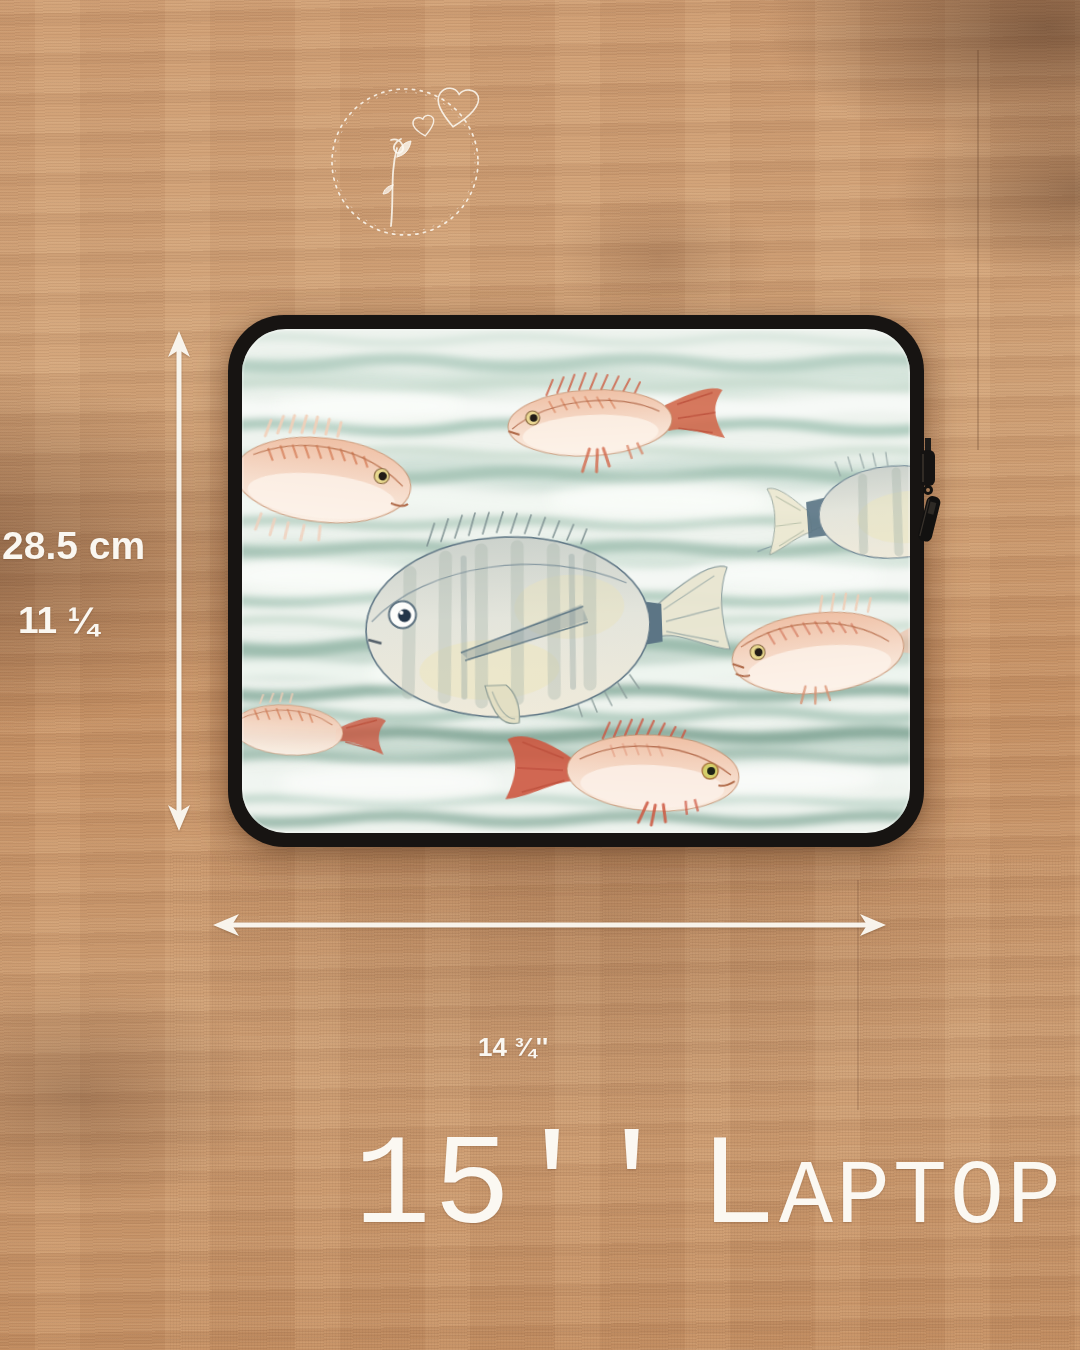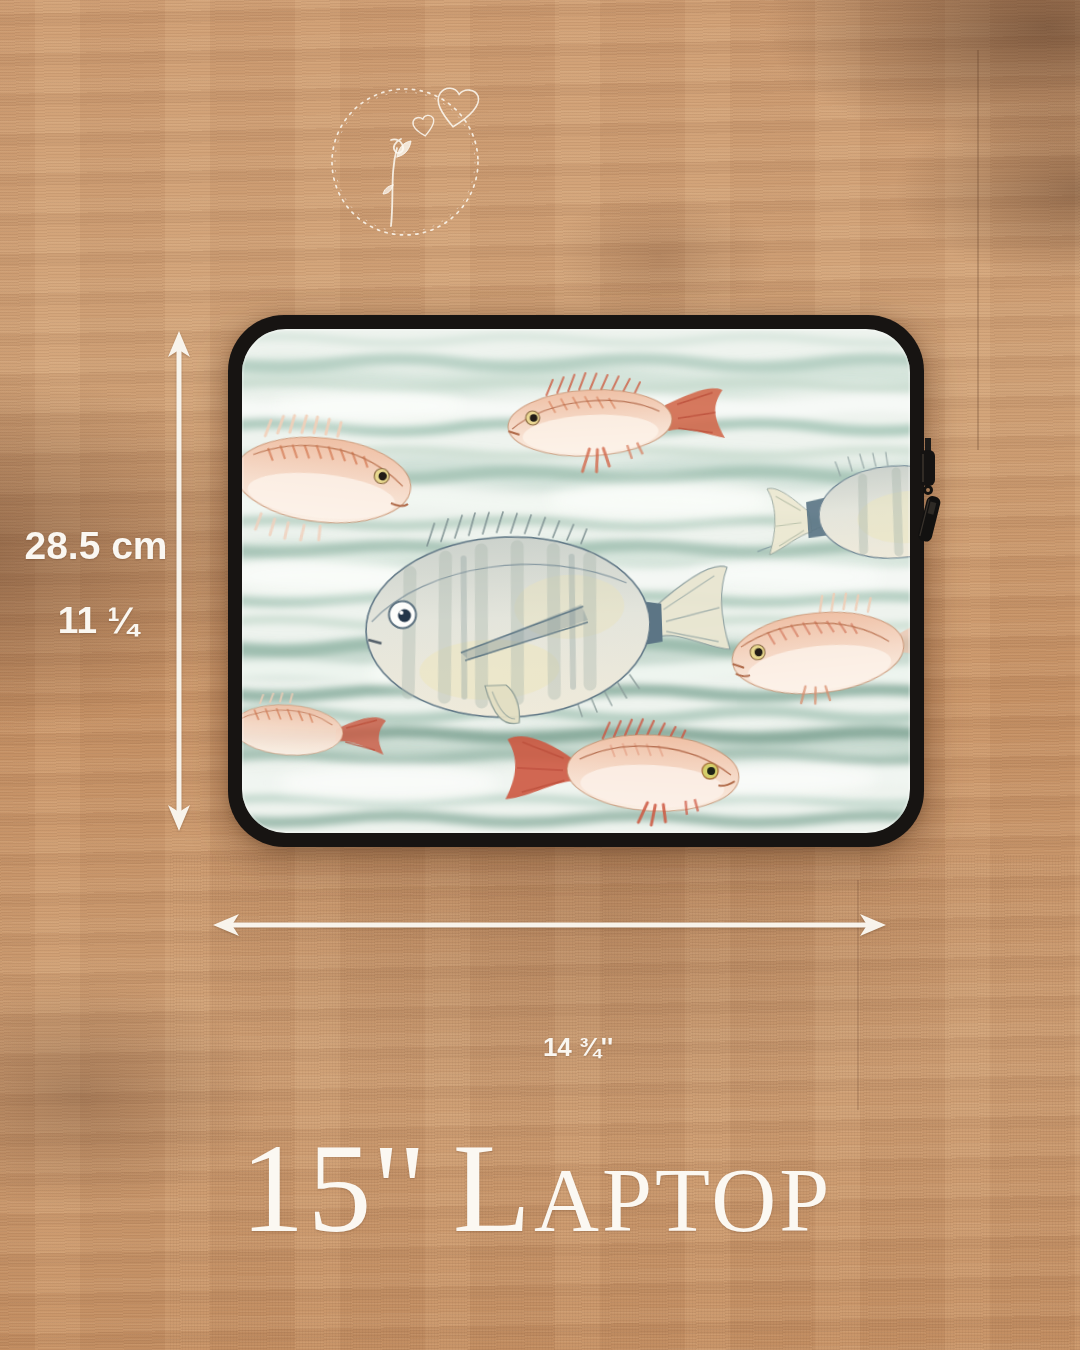--- a/index.html
+++ b/index.html
@@ -26,30 +26,30 @@
   }
   .seam{position:absolute;width:2px;background:rgba(88,54,34,.24);pointer-events:none;}
   .seam.s1{left:977px;top:50px;height:400px;}
   .seam.s2{left:857px;top:880px;height:230px;opacity:.7;}
 
   .brand-text{
     position:absolute;left:420px;top:156px;
     font-family:"Liberation Serif",serif;font-size:27px;letter-spacing:6px;
     color:rgba(252,249,242,.93);white-space:nowrap;
   }
-  .dim{position:absolute;color:#faf7f1;font-weight:bold;text-align:center;
+  .dim{position:absolute;color:#faf7f1;font-weight:bold;
        text-shadow:0 1px 2px rgba(70,40,20,.25);}
   .dim.h-cm{left:2px;top:524px;width:188px;font-size:39px;}
-  .dim.h-in{left:2px;top:600px;width:192px;font-size:37px;}
+  .dim.h-in{left:18px;top:600px;width:192px;font-size:37px;}
   .dim.w-cm{left:478px;top:960px;width:200px;font-size:39px;}
   .dim.w-in{left:478px;top:1032px;width:200px;font-size:26px;}
 
   .laptop-label{
-    position:absolute;left:0;right:7px;top:1118px;text-align:center;
-    font-family:Liberation Serif, serif;font-size:128px;line-height:1.1;
+    position:absolute;left:0;right:16px;top:1118px;text-align:right;
+    font-family:Liberation Mono, monospace;font-size:128px;line-height:1.1;
     color:#fbf8f2;letter-spacing:3px;font-weight:normal;
     text-shadow:0 1px 2px rgba(80,45,22,.25);
   }
   .laptop-label .lw{font-variant:small-caps;margin-left:26px;}
 
   svg{display:block;}
   .sleeve-svg{position:absolute;left:228px;top:315px;
     filter:drop-shadow(0 10px 20px rgba(70,38,18,.35)) drop-shadow(0 3px 6px rgba(70,38,18,.25));}
   .overlay-svg{position:absolute;left:0;top:0;pointer-events:none;}
   .emblem-svg{position:absolute;left:325px;top:80px;}

